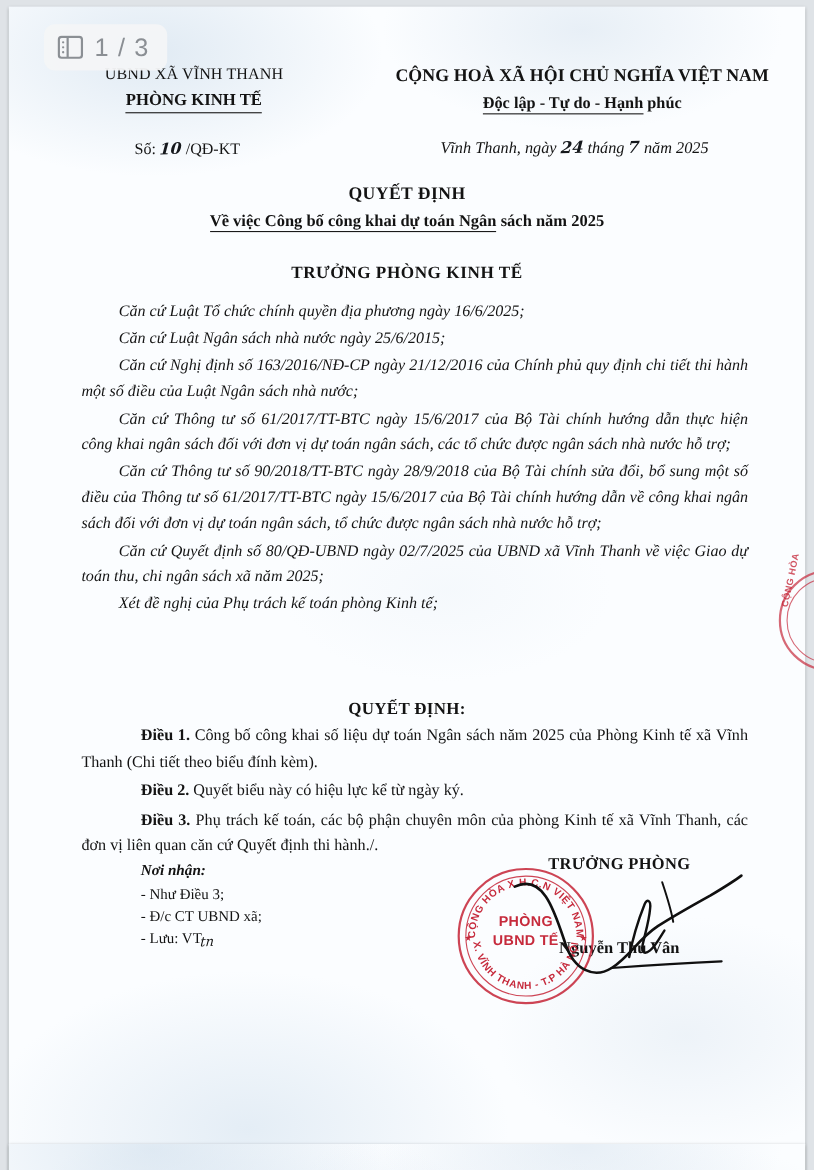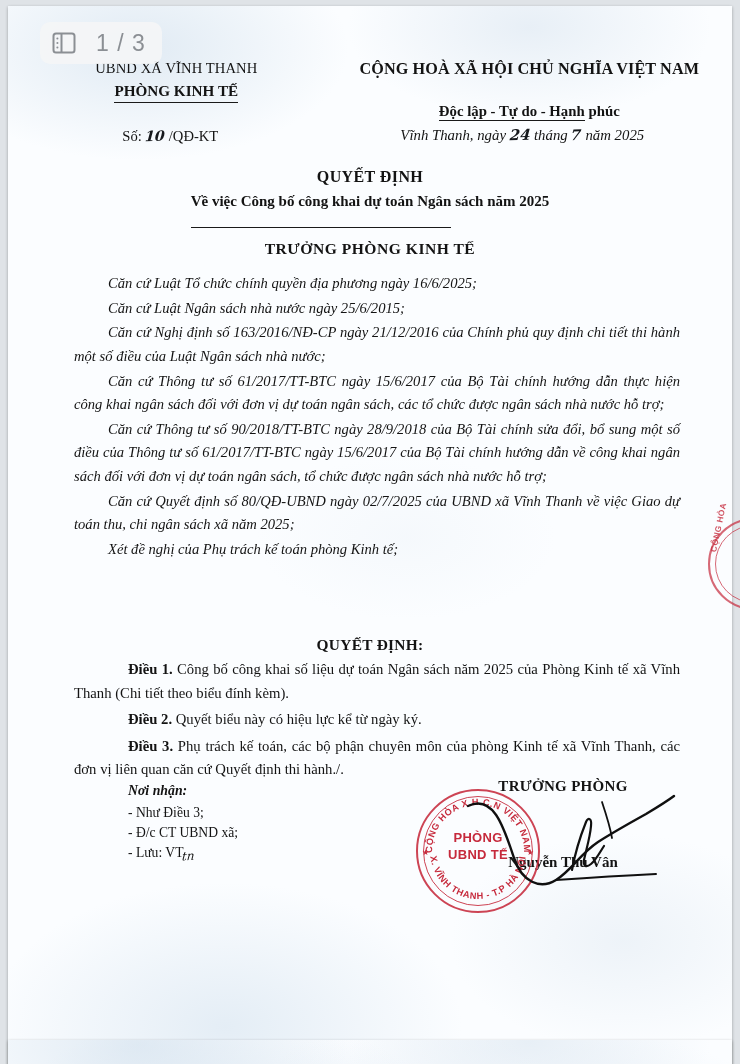--- a/index.html
+++ b/index.html
@@ -54,21 +54,21 @@
     font-family: "Liberation Serif", serif;
   }
   .org-dept {
     font-size: 15.2px; font-weight: bold; margin-top: 1px;
     display: inline-block; border-bottom: 1.4px solid #1a1a1a; padding-bottom: 1px;
   }
   .nation {
     font-size: 16.2px; font-weight: bold; white-space: nowrap; letter-spacing: .1px;
   }
   .motto {
-    font-size: 14.8px; font-weight: bold; margin-top: 20px;
+    font-size: 14.8px; font-weight: bold; margin-top: 3px;
   }
   .motto .u { border-bottom: 1.3px solid #1a1a1a; padding-bottom: 1px; }
 
   .numline { position: absolute; top: 120px; left: 0; width: 44%; text-align: center; padding-left: 6px; }
   .numline .lbl { font-size: 14.6px; }
   .hw {
     font-family: "DejaVu Serif", serif;
     font-style: italic; font-weight: 600;
     transform: skewX(-6deg) rotate(-2deg);
     display: inline-block;
@@ -82,21 +82,21 @@
 
   
   .t-decision {
     position: absolute; top: 160px; left: 0; right: 0; text-align: center;
     font-weight: bold; font-size: 16px; letter-spacing: .4px;
   }
   .t-subject {
     position: absolute; top: 185px; left: 60px; right: 60px; text-align: center;
     font-weight: bold; font-size: 15px; line-height: 1.35;
   }
-  .t-subject .u { border-bottom: 1.2px solid #1a1a1a; padding-bottom: 18px; }
+  .t-subject .u { border-bottom: 1.2px solid #1a1a1a; padding-bottom: 1px; }
   .t-issuer {
     position: absolute; top: 232px; left: 0; right: 0; text-align: center;
     font-weight: bold; font-size: 15.6px; letter-spacing: .5px;
   }
 
   
   .body-block { position: absolute; top: 266px; left: 66px; right: 52px; }
   .para {
     font-style: italic; font-size: 14.6px;
     text-align: justify; text-indent: 34px;
@@ -167,21 +167,21 @@
     color: #c62a3c; font-family: "Liberation Sans", sans-serif;
     font-weight: bold; font-size: 8.4px; letter-spacing: .5px;
     transform: rotate(-78deg); transform-origin: left center; white-space: nowrap;
     opacity: .8;
   }
 
   
   .page-pill {
     position: absolute; top: 22px; left: 40px;
     height: 42px; min-width: 104px;
-    display: flex; align-items: center; gap: 20px;
+    display: flex; align-items: center; gap: 10px;
     padding: 0 16px 0 12px;
     background: rgba(244,245,246,.93);
     border-radius: 10px;
     font-family: "Liberation Sans", sans-serif;
   }
   .page-pill .count {
     color: #8b8f94; font-size: 23px; font-weight: 400; letter-spacing: 1px;
   }
   .layout-ic { width: 24px; height: 22px; }
 </style>

